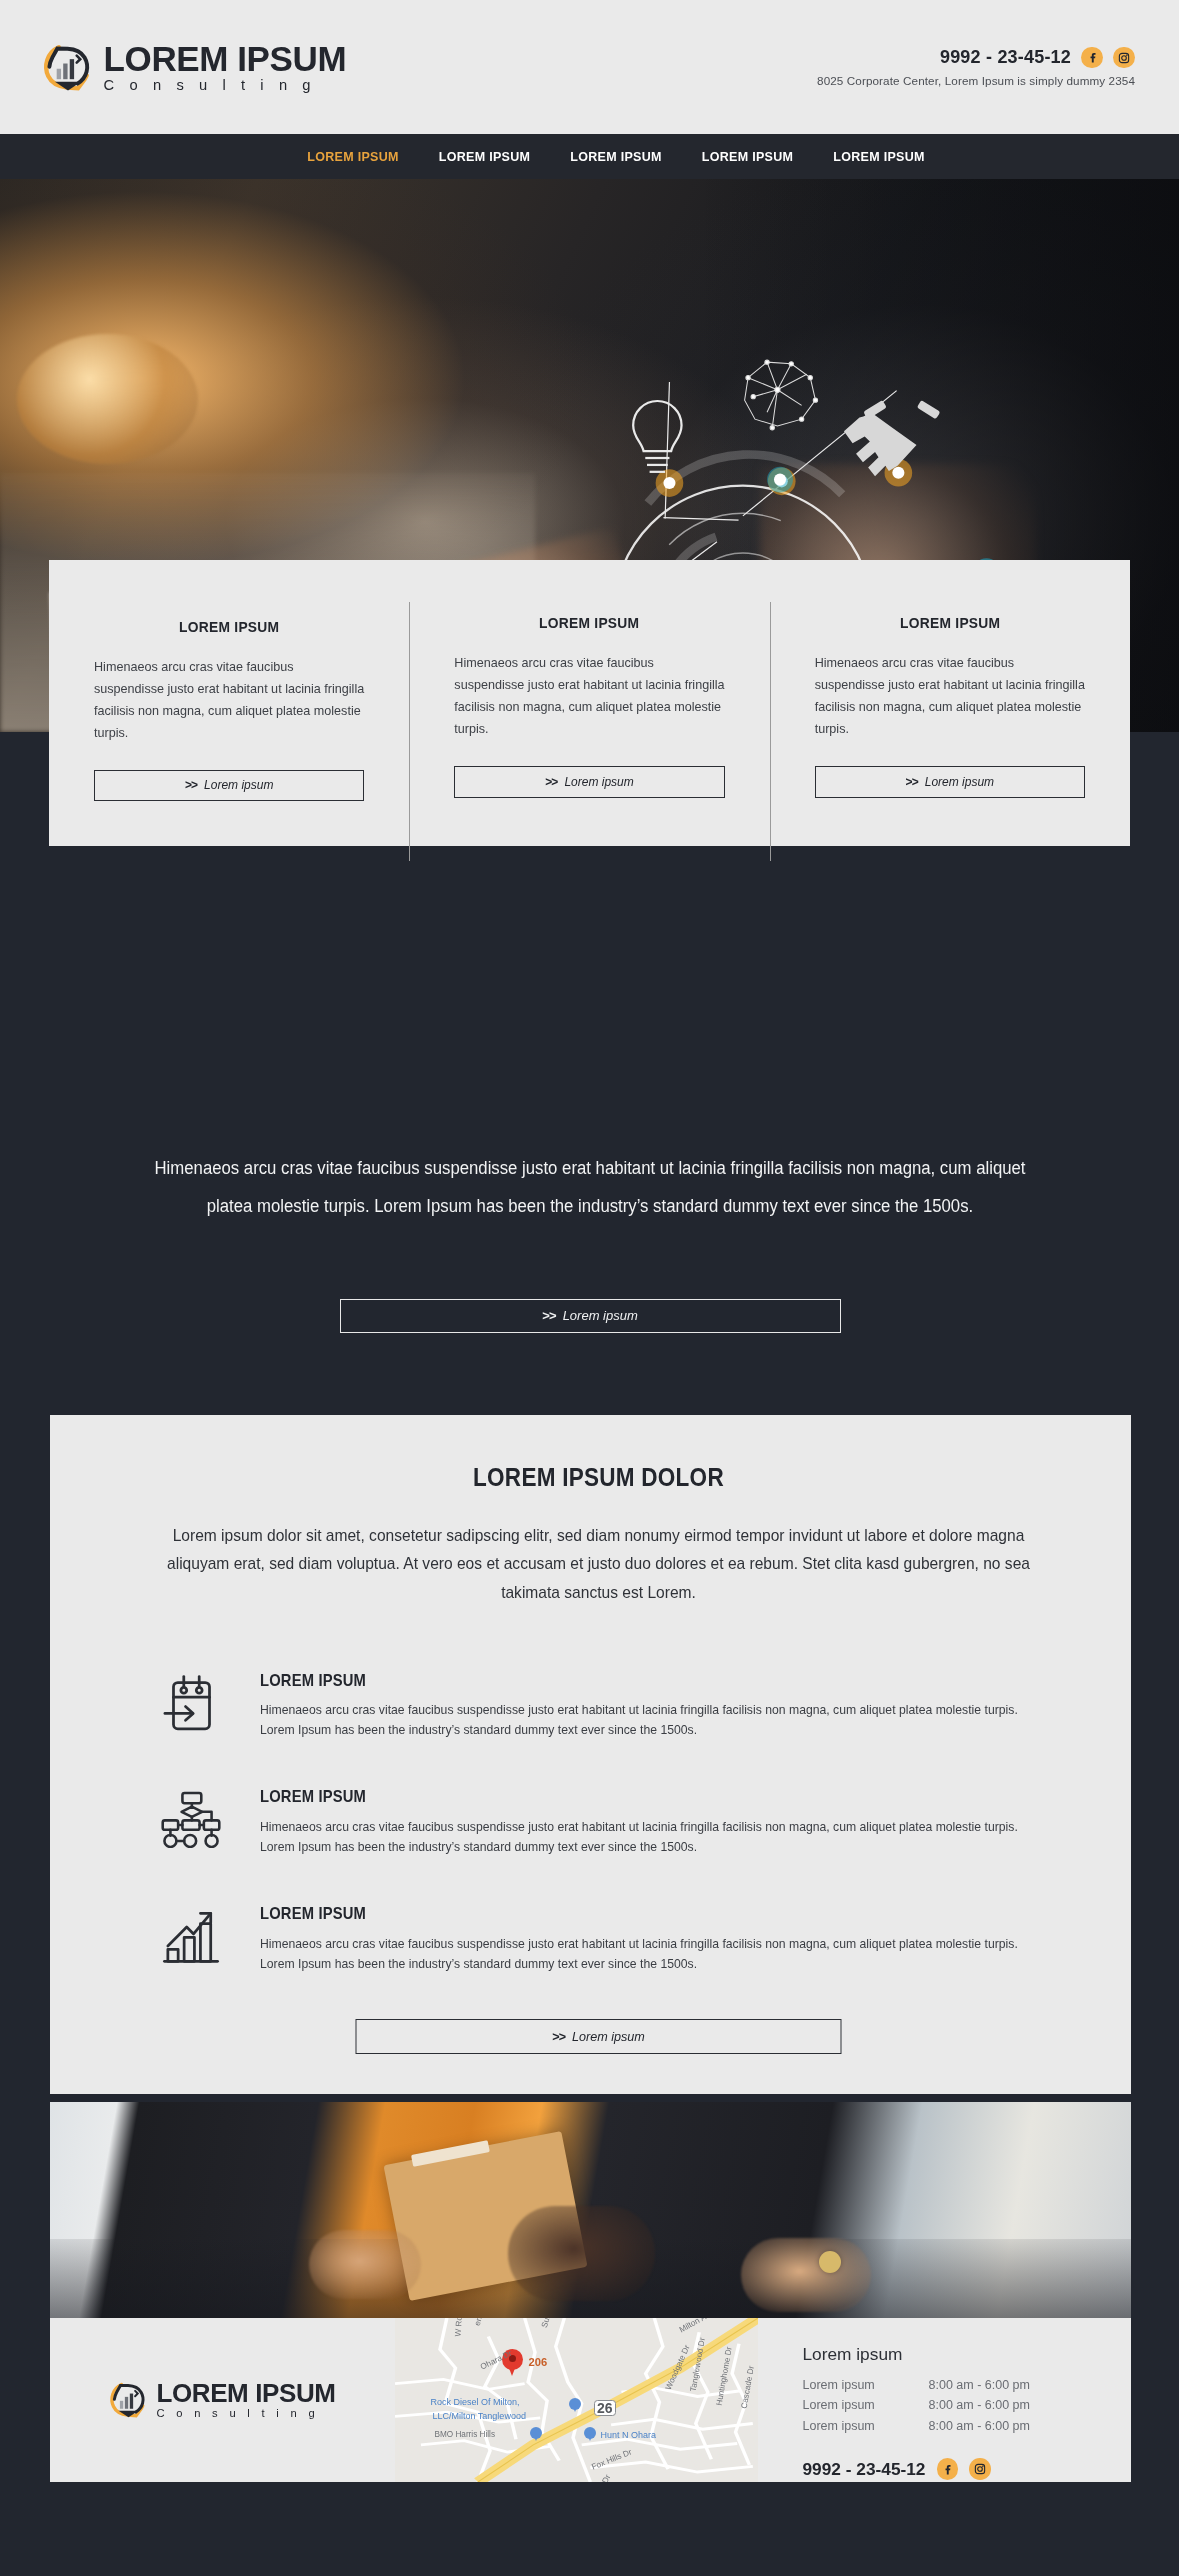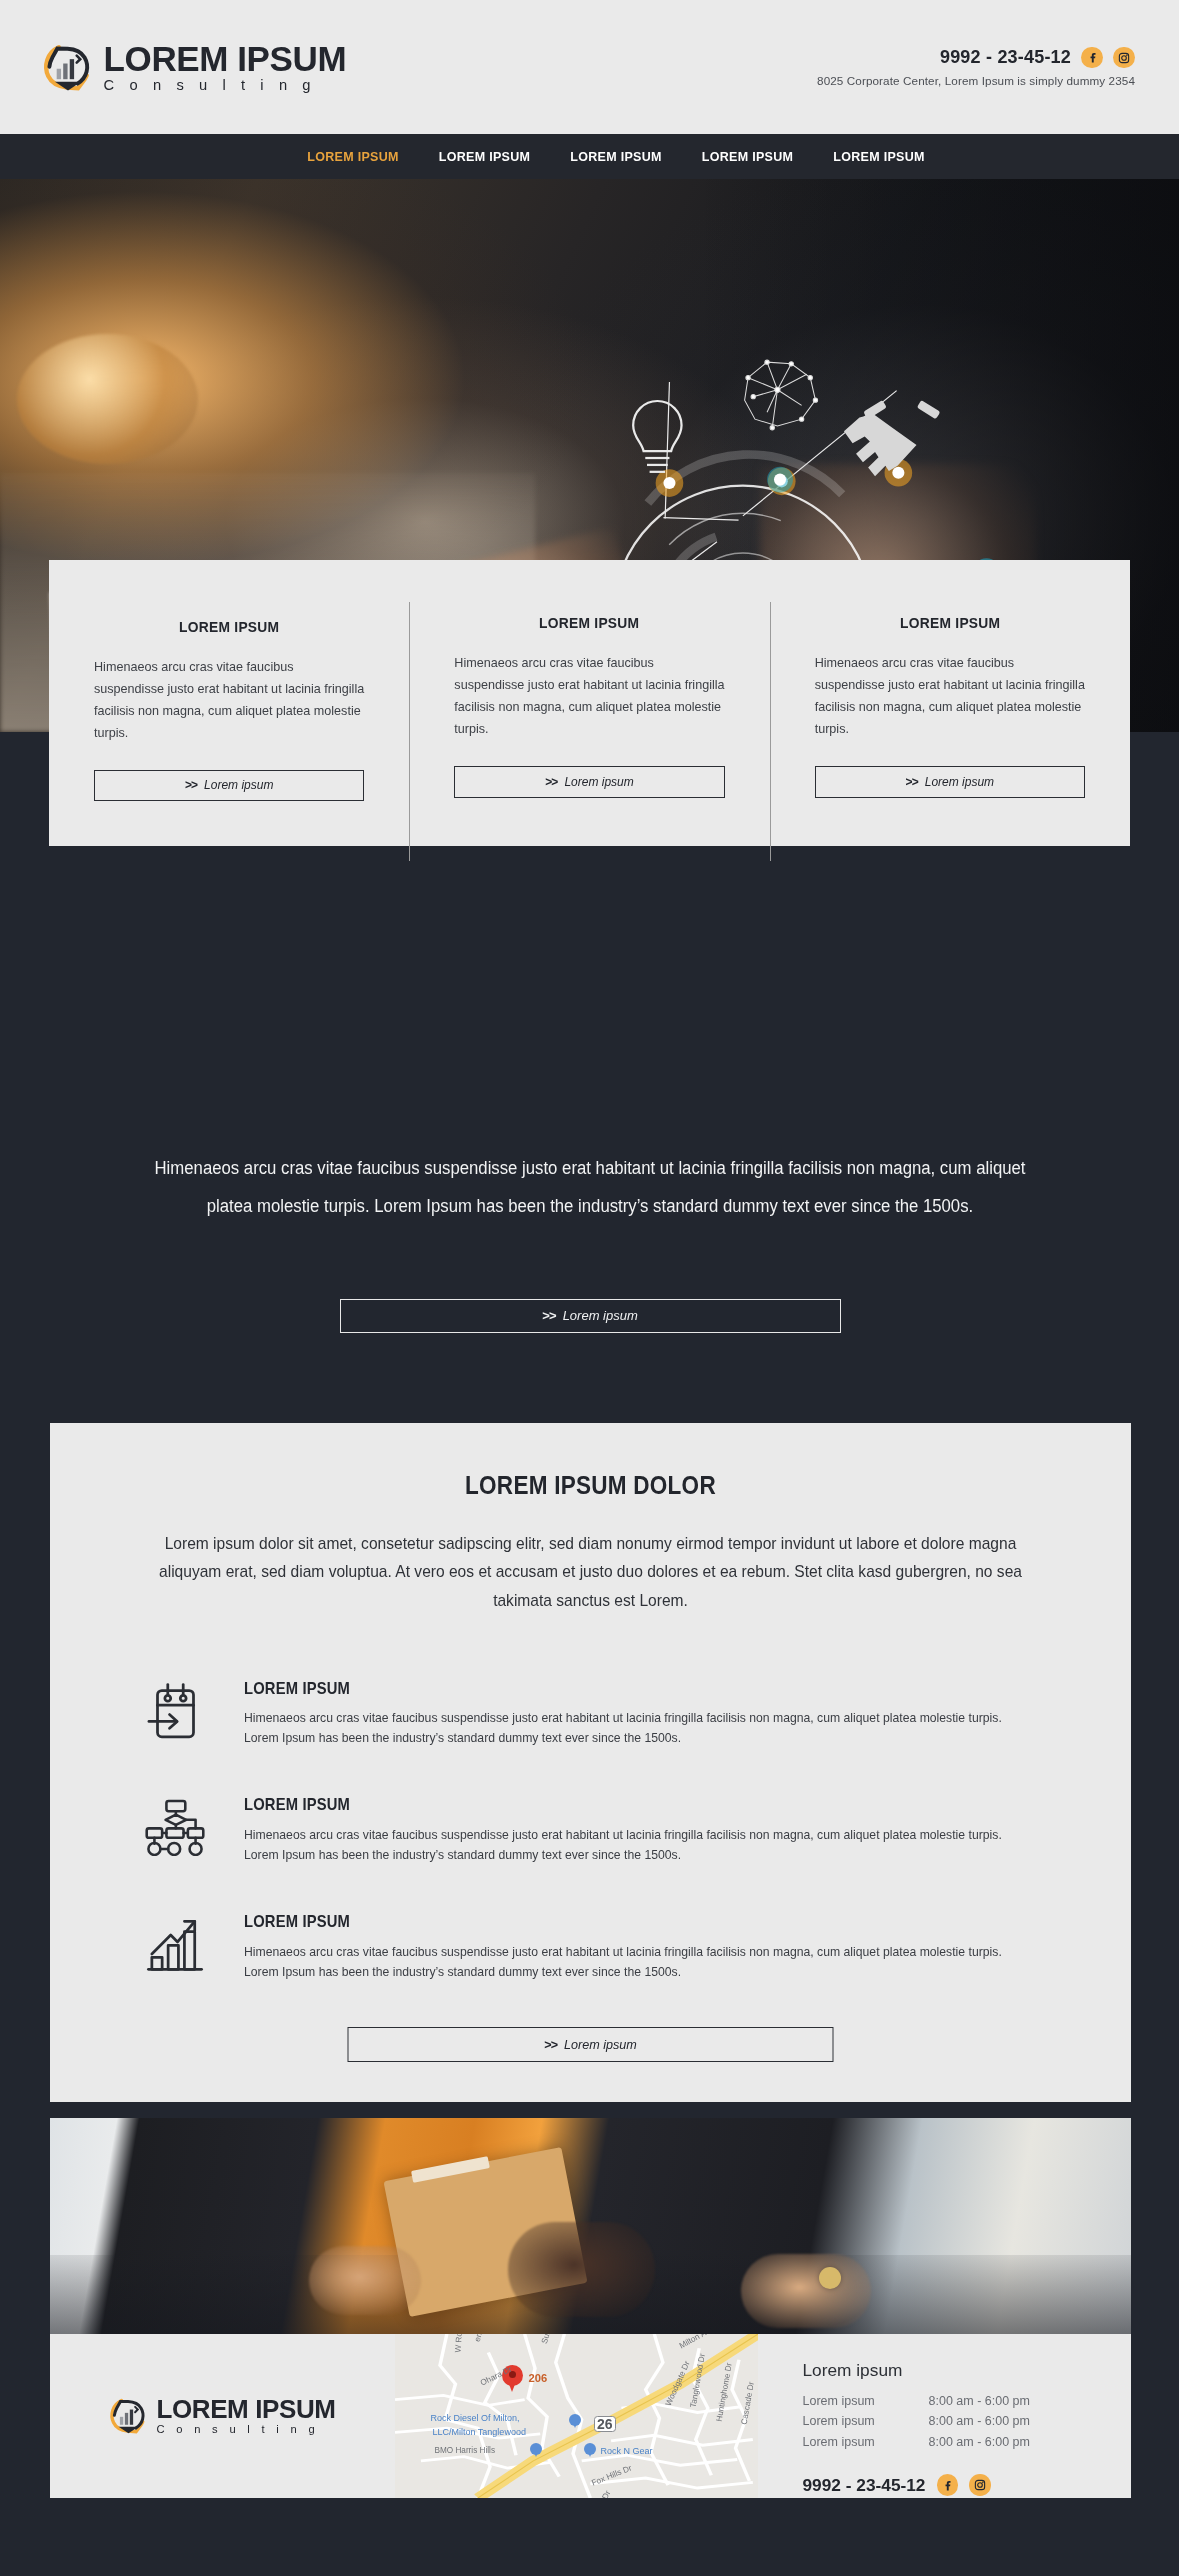--- a/index.html
+++ b/index.html
@@ -153,21 +153,21 @@
   .statement .btn-wrap{margin-top:73px;padding-bottom:74px;display:flex;justify-content:center;}
   .btn-outline-light{
     width:501px;border:0.9px solid #e8e8e8;background:transparent;color:#f0f1f2;
     padding:8.6px 0;font-size:13px;font-style:italic;text-align:center;cursor:pointer;
     font-family:"Liberation Sans", sans-serif;
   }
   .btn-outline-light .chev{font-style:normal;font-weight:bold;margin-right:7px;letter-spacing:-0.9px;}
 
   
   .content-panel{
-    margin:16px auto;width:1081px;background:#eaeaea;padding:48px 0 40px 0;
+    margin:8px auto;width:1081px;background:#eaeaea;padding:48px 0 40px 16px;
   }
   .cp-title{
     text-align:center;font-size:25px;font-weight:bold;color:#23262d;letter-spacing:0.3px;
     transform:scaleX(0.9);transform-origin:center;
   }
   .cp-intro{
     width:915px;margin:29px auto 0 auto;text-align:center;font-size:16.4px;
     line-height:1.75;color:#2f3238;transform:scaleX(0.95);transform-origin:center;
   }
   .features{margin:62px 0 0 0;padding:0 83px 0 86px;}
@@ -635,21 +635,21 @@
 
       <div id="map-labels">
           <div class="map-label" style="left: 285px; top: 8.6px; transform: rotate(-29deg); transform-origin: left center;">Milton Ave</div>
           <div class="map-label" style="left: 149px; top: 5.2px; transform: rotate(-72deg); transform-origin: left center;">Sumpter</div>
           <div class="map-label" style="left: 82px; top: 3.5px; transform: rotate(-74deg); transform-origin: left center;">endleton Ct</div>
           <div class="map-label" style="left: 63px; top: 14px; transform: rotate(-86deg); transform-origin: left center;">W Rotamer Rd</div>
           <div class="map-label" style="left: 86px; top: 45px; transform: rotate(-26deg); transform-origin: left center;">Ohara Dr</div>
           <div class="map-label blue" style="left: 36px; top: 79px; transform: rotate(0deg); transform-origin: left center;">Rock Diesel Of Milton,</div>
           <div class="map-label blue" style="left: 38px; top: 93px; transform: rotate(0deg); transform-origin: left center;">LLC/Milton Tanglewood</div>
           <div class="map-label" style="left: 40px; top: 112px; transform: rotate(0deg); transform-origin: left center;">BMO Harris Hills</div>
-          <div class="map-label blue" style="left: 206px; top: 112px; transform: rotate(0deg); transform-origin: left center;">Rock N Gear</div>
+          <div class="map-label blue" style="left: 206px; top: 112px; transform: rotate(0deg); transform-origin: left center;">Hunt N Ohara</div>
           <div class="map-label" style="left: 273px; top: 67px; transform: rotate(-66deg); transform-origin: left center;">Woodgate Dr</div>
           <div class="map-label" style="left: 298px; top: 69px; transform: rotate(-80deg); transform-origin: left center;">Tanglewood Dr</div>
           <div class="map-label" style="left: 324px; top: 83px; transform: rotate(-80deg); transform-origin: left center;">Huntinghome Dr</div>
           <div class="map-label" style="left: 349px; top: 86px; transform: rotate(-80deg); transform-origin: left center;">Cascade Dr</div>
           <div class="map-label" style="left: 197px; top: 145px; transform: rotate(-22deg); transform-origin: left center;">Fox Hills Dr</div>
           <div class="map-label" style="left: 200px; top: 180px; transform: rotate(-64deg); transform-origin: left center;">wood Dr</div>
           <div class="map-label" style="left: 105px; top: 176px; transform: rotate(-46deg); transform-origin: left center;">n Ave</div>
         </div>
     </div>
 

